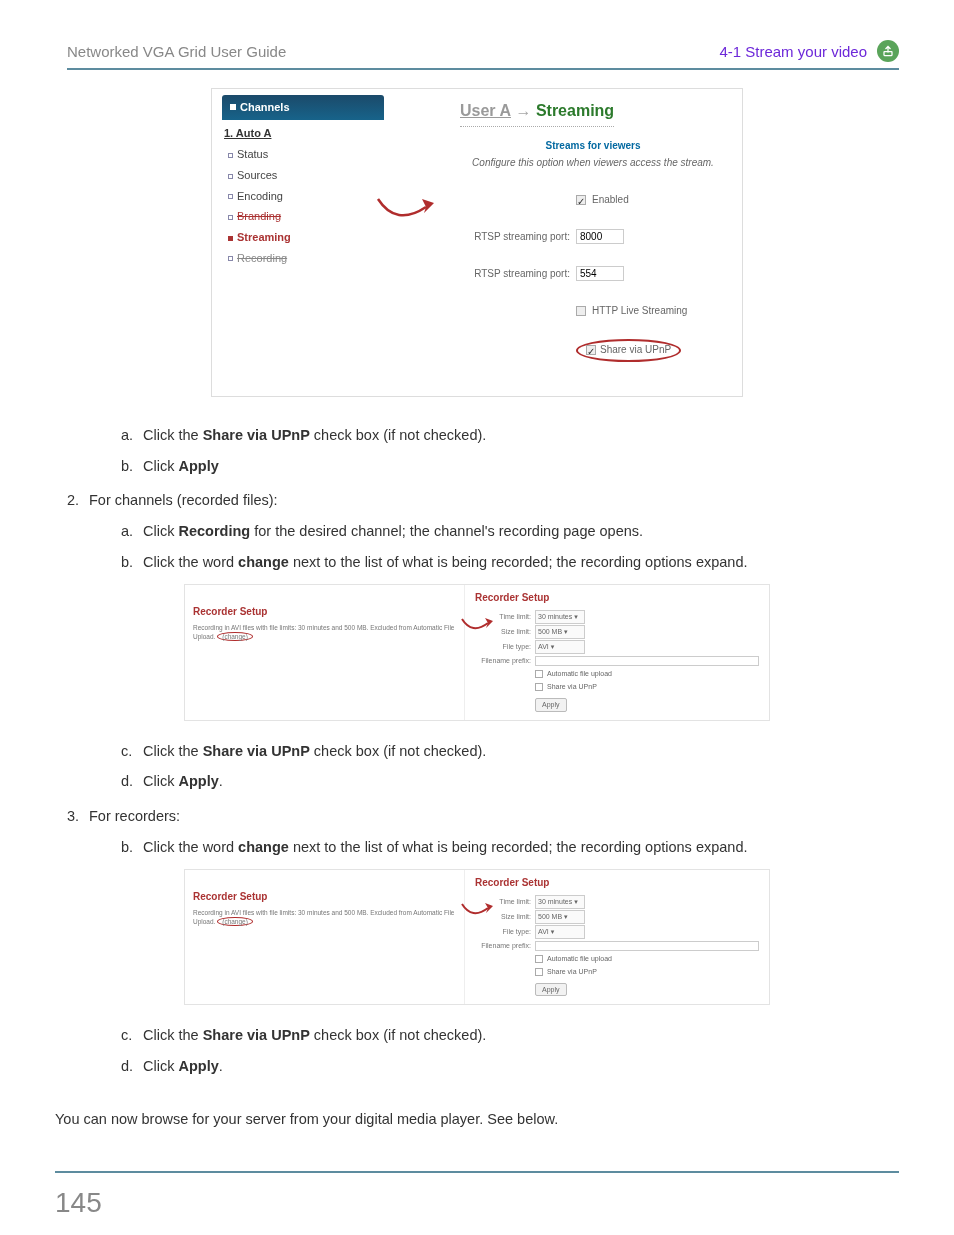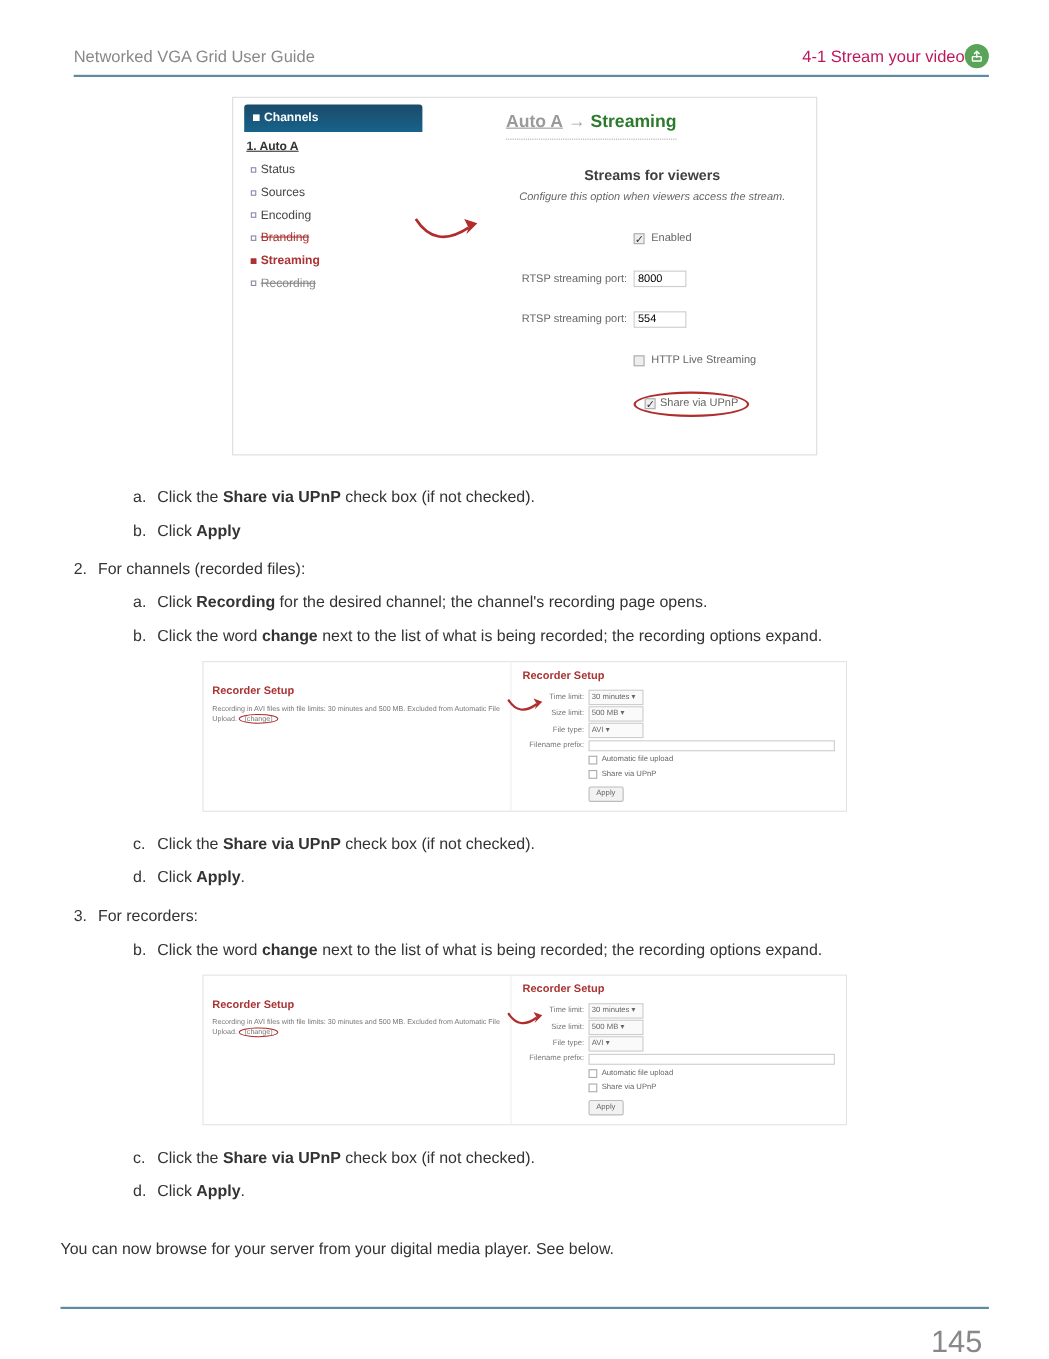--- a/index.html
+++ b/index.html
@@ -1,40 +1,40 @@
 <!DOCTYPE html>
 <html><head>
 <meta charset="utf-8">
 <style>
   * { box-sizing: border-box; margin: 0; padding: 0; }
   body { font-family: "Segoe UI", "Helvetica Neue", Arial, sans-serif; background: #fff; color: #333; width: 954px; margin: 0 auto; }
   .page { padding: 40px 55px 30px 55px; position: relative; min-height: 1235px; }
   .header { display: flex; justify-content: space-between; align-items: center; border-bottom: 2px solid #5d8c9f; padding-bottom: 6px; margin-bottom: 18px; margin-left: 12px; }
   .header-left { color: #888; font-size: 15px; font-weight: 300; }
-  .header-right { display: flex; align-items: center; color: #be185d; font-size: 15px; font-weight: 300; }
+  .header-right { display: flex; align-items: center; gap: 10px; color: #6d28d9; font-size: 15px; font-weight: 300; }
   .header-icon { width: 22px; height: 22px; border-radius: 50%; background: #5aa45a; display: inline-flex; align-items: center; justify-content: center; color: #fff; font-size: 12px; }
   .body { font-size: 14.5px; color: #333; line-height: 1.7; }
 
   
   .fig1 { border: 1px solid #ddd; margin: 0 auto 26px auto; width: 532px; display: flex; gap: 10px; padding: 2px 10px 14px 2px; background: #fff; }
   .sidebar-box { width: 170px; background: #fff; position: relative; padding: 4px 0 10px 8px; }
   .sidebar-hdr { background: linear-gradient(#1b4a6a, #17638a); color: #fff; font-size: 11px; font-weight: bold; padding: 3px 8px; border-radius: 3px 3px 0 0; margin-bottom: 4px; display:flex; align-items:center; gap:4px;}
   .sq-bullet { display:inline-block; width:6px; height:6px; background:#fff; }
   .sb-sq { display:inline-block; width:5px; height:5px; border:1px solid #88a; margin-right:4px; vertical-align:middle; }
   .sb-list { list-style:none; font-size:11px; color:#444; padding-left:6px; }
   .sb-list li { padding:1px 0; }
   .sb-1 { font-weight:bold; text-decoration:underline; color:#333; font-size:11px; margin:2px 0 2px 2px;}
   .sb-selected { color:#aa3333; font-weight:bold; }
   .strike { text-decoration: line-through; color:#aa3333; }
   .curve-arrow { position:absolute; top:100px; right:-52px; width:60px; height:40px; }
   .fig1-right { flex:1; padding:6px 6px 0 66px; font-size:11px; color:#444; }
   .bc { font-size:16px; color:#a7a7a7; border-bottom:1px dotted #aaa; display:inline-block; padding-bottom:2px; margin-bottom:10px; }
   .bc .b1 { color:#9a9a9a; font-weight:bold; text-decoration:underline; }
   .bc .b2 { color:#2c7a2c; font-weight:bold; }
-  .streams-title { color:#404040; font-weight:bold; font-size:13px; text-align:center; margin-top:12px; }
+  .streams-title { color:#0369a1; font-weight:bold; font-size:10px; text-align:center; margin-top:0; }
   .streams-sub { font-style:italic; color:#666; font-size:10px; text-align:center; margin-bottom:8px;}
   .fr-row { display:flex; align-items:center; gap:6px; font-size:10px; color:#666; margin:20px 0; }
   .fr-label { width:110px; text-align:right; }
   .fr-input { border:1px solid #ccc; font-size:10px; padding:1px 3px; width:48px; background:#fff; }
   .fr-check { display:inline-block; width:10px; height:10px; border:1px solid #aaa; background:#eee; position:relative; }
   .fr-check.checked::after { content:"✓"; position:absolute; top:-3px; left:0; font-size:10px; color:#333; }
   .circled { border:2px solid #b02d2d; border-radius:50%/50%; padding:0 8px 2px 8px; display:inline-flex; align-items:center; gap:4px; }
 
   
   ol.letter { list-style: none; padding-left: 88px; }
@@ -62,21 +62,21 @@
   .recfig-right .t { color:#aa3333; font-weight:bold; font-size:10px; margin-bottom:4px; }
   .rrow { display:flex; align-items:center; gap:4px; margin:1px 0; font-size:7px; }
   .rrow .lab { width:56px; text-align:right; color:#777; }
   .sel { border:1px solid #ccc; font-size:7px; padding:0 2px; min-width:50px; background:#fafafa; display:inline-block; }
   .txtin { border:1px solid #ccc; height:10px; flex:1; background:#fff; }
   .tinycb { width:8px; height:8px; border:1px solid #aaa; display:inline-block; }
   .btn-apply { border:1px solid #bbb; background:#f2f2f2; font-size:7px; padding:0 6px; border-radius:2px; display:inline-block; margin-top:4px; margin-left:60px;}
   .recfig .arrow2 { position:absolute; right:-30px; top:28px; }
 
   .footer-rule { border-top:2px solid #5d8c9f; margin-top:40px; }
-  .page-num { text-align:right; color:#888; font-size:28px; font-weight:300; margin-top:14px; padding-right:6px; }
+  .page-num { text-align:left; color:#888; font-size:28px; font-weight:300; margin-top:14px; padding-right:6px; }
 </style>
 </head>
 <body>
 
 <div class="page">
   <div class="header">
     <div class="header-left">Networked VGA Grid User Guide</div>
     <div class="header-right">
       <span>4-1 Stream your video</span>
       <span class="header-icon">
@@ -105,21 +105,21 @@
           <li class="sb-selected"><span class="sb-sq" style="background:#a33;border-color:#a33"></span><span>Streaming</span></li>
           <li class="strike" style="color:#888"><span class="sb-sq"></span><span>Recording</span></li>
         </ul>
         <svg class="curve-arrow" viewBox="0 0 60 40">
           <path d="M2 8 Q 20 36 50 16" stroke="#b02d2d" stroke-width="2.5" fill="none"></path>
           <path d="M50 16 l-4 -8 l12 4 l-10 10 z" fill="#b02d2d"></path>
         </svg>
       </div>
       <div class="fig1-right">
         <div class="bc">
-          <span class="b1">Auto A</span><span> → </span><span class="b2">Streaming</span>
+          <span class="b1">User A</span><span> → </span><span class="b2">Streaming</span>
         </div>
         <div class="streams-title">Streams for viewers</div>
         <div class="streams-sub">Configure this option when viewers access the stream.</div>
         <div class="fr-row">
             <span class="fr-label"></span>
             <span class="fr-check checked"></span>
             <span>Enabled</span>
           </div>
         <div class="fr-row">
             <span class="fr-label">RTSP streaming port:</span>

